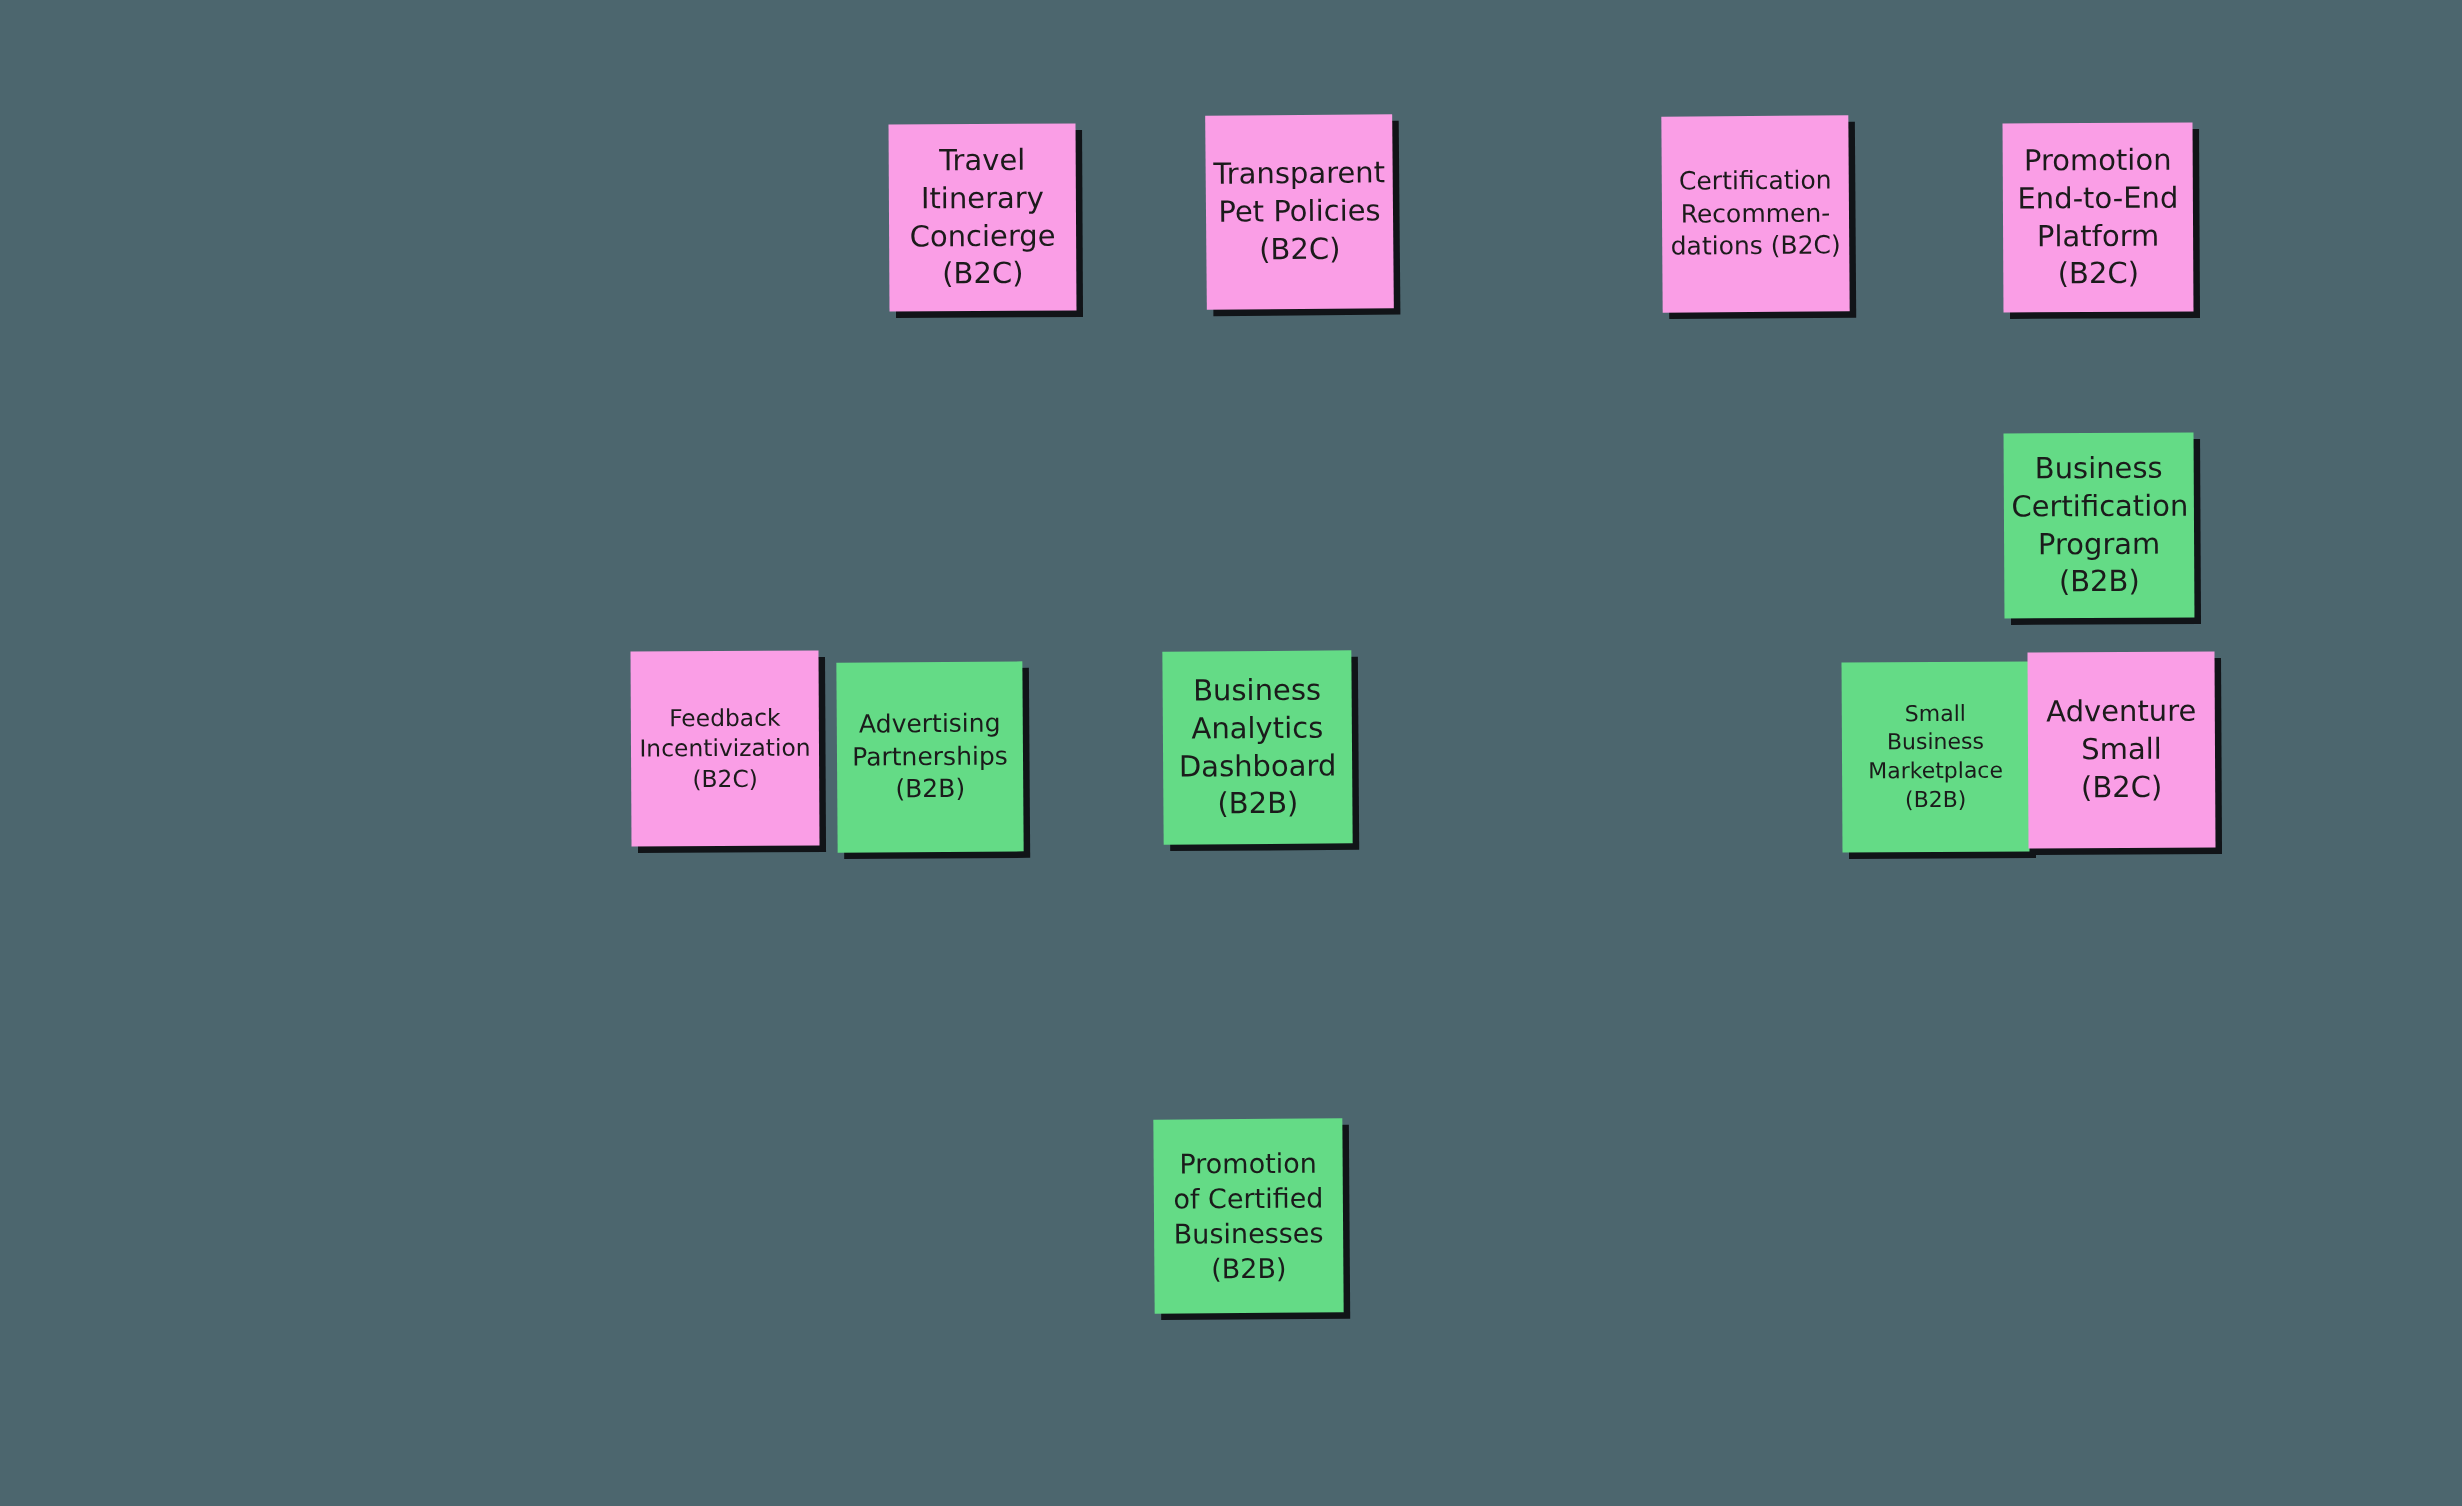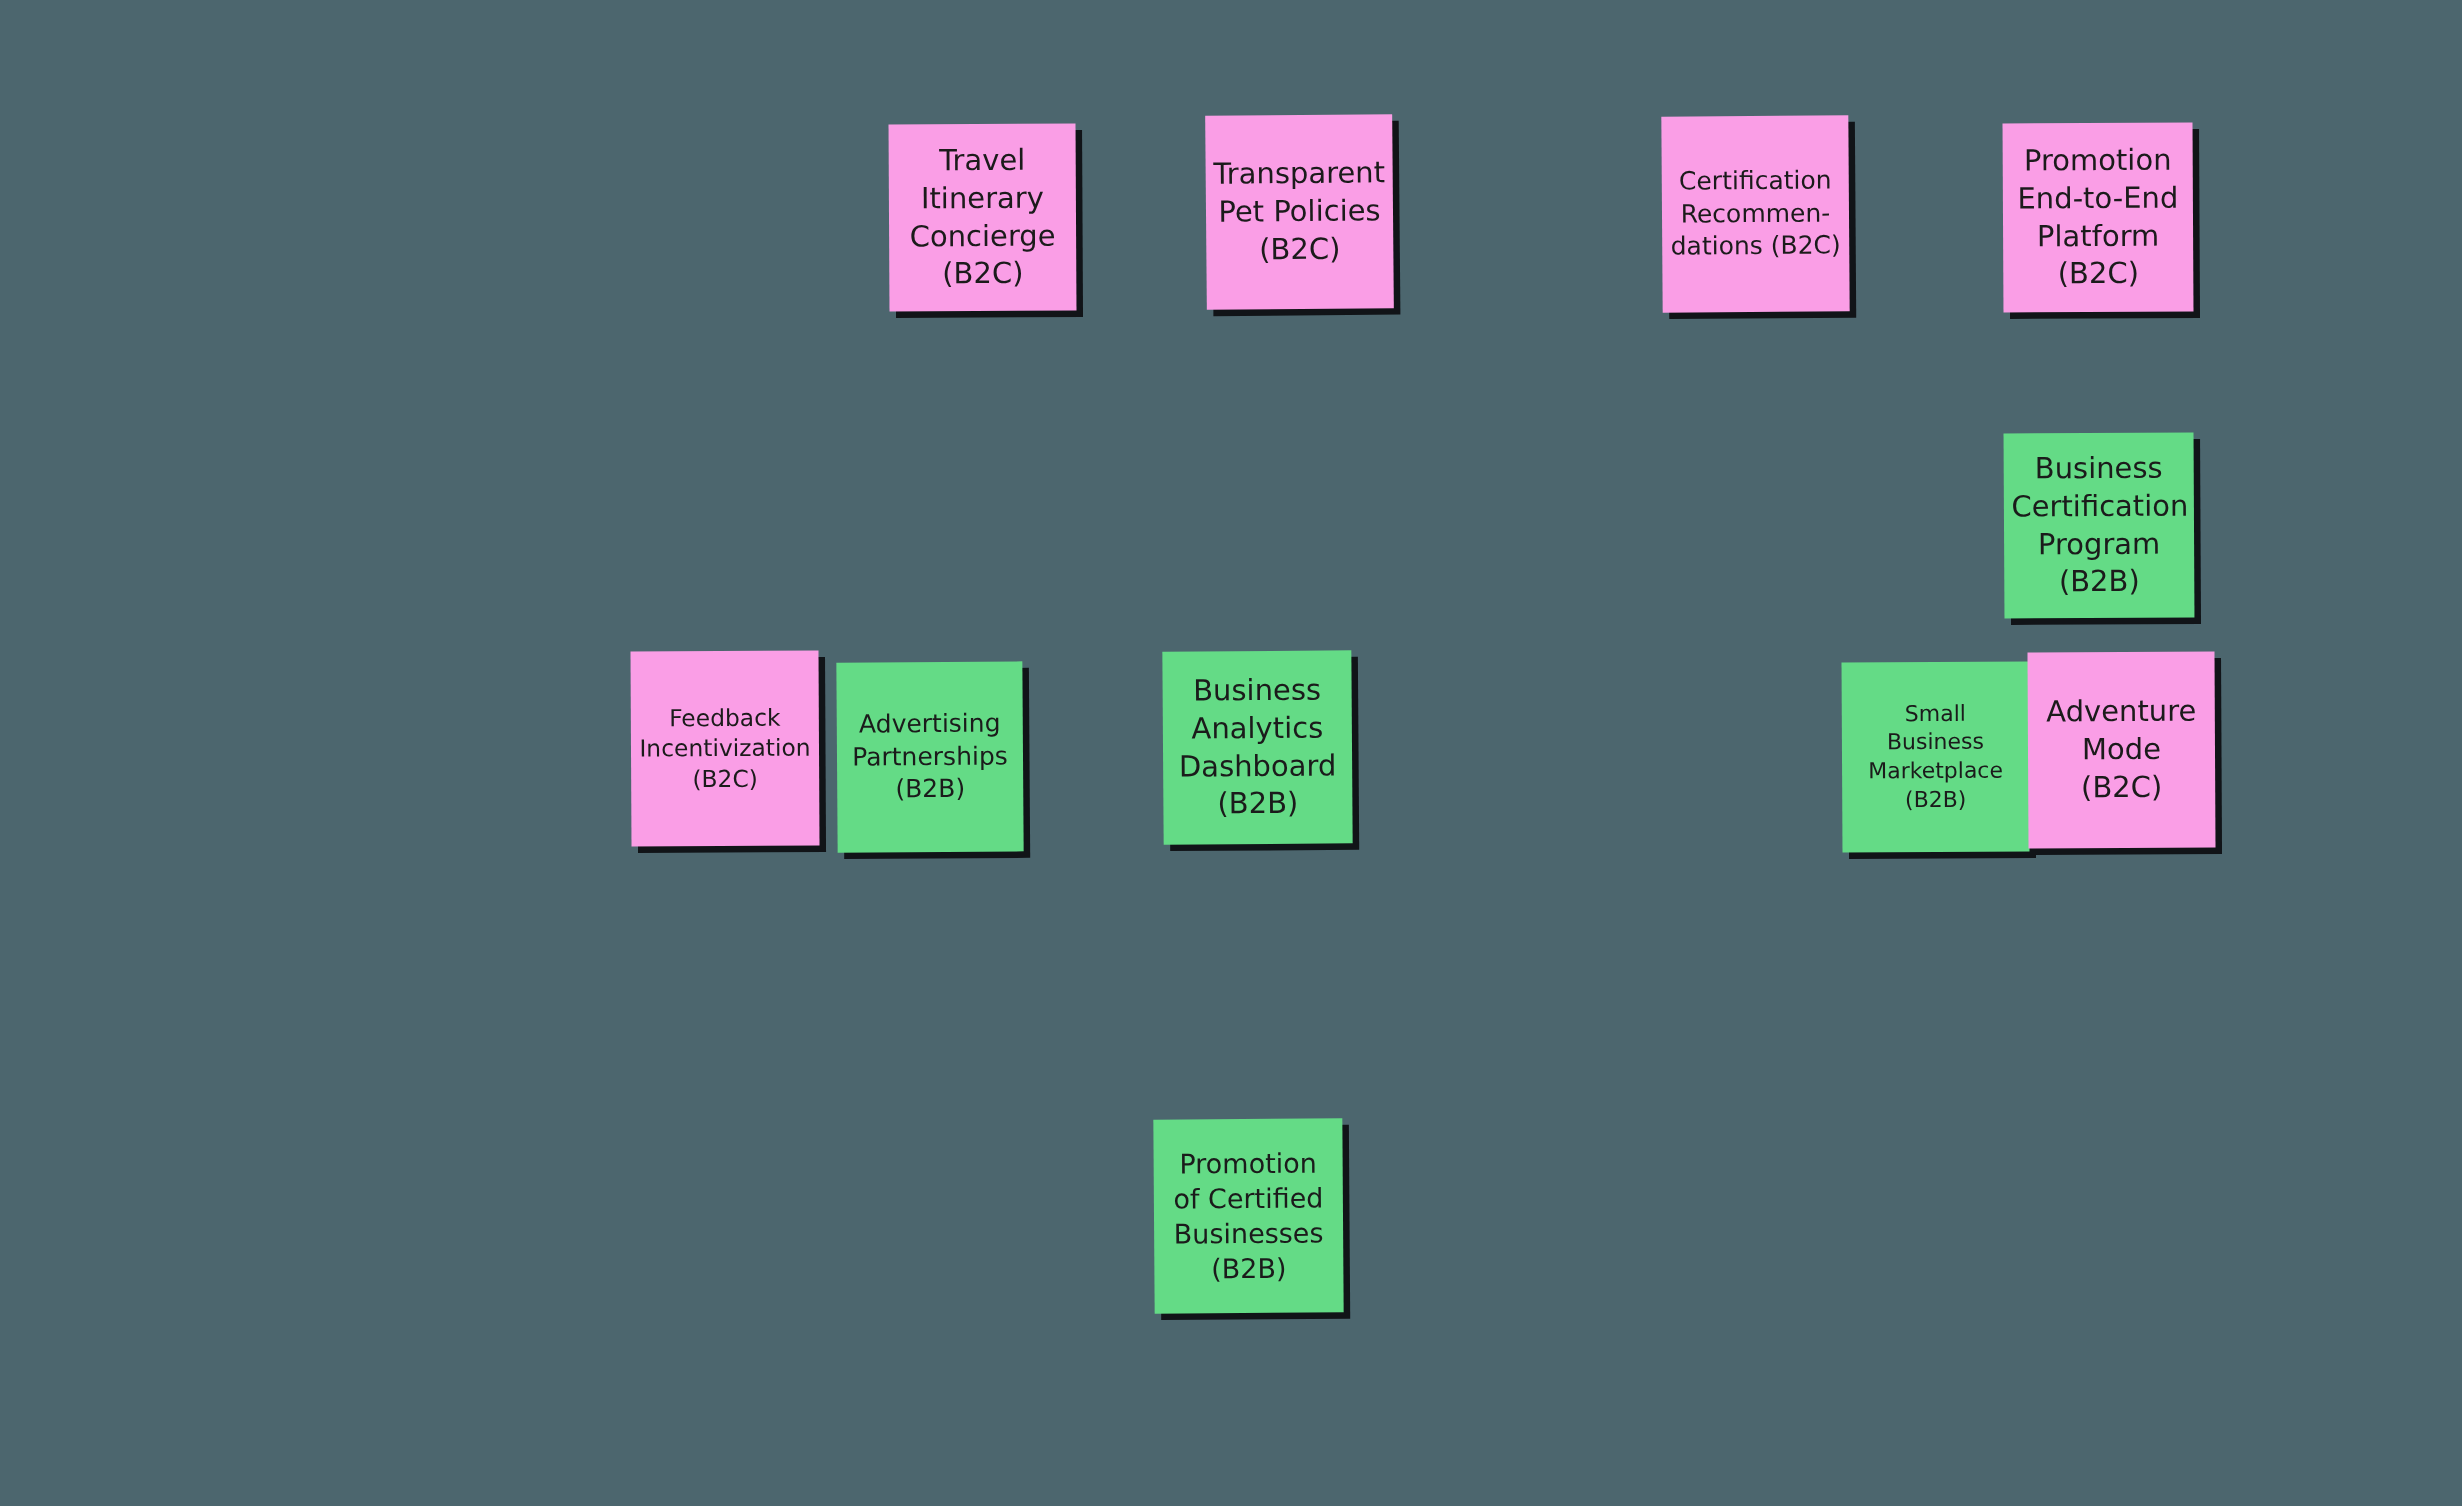--- a/index.html
+++ b/index.html
@@ -97,21 +97,21 @@
 (B2B)</span>
     </div>
     <div class="note green" style="left: 1842px; top: 662px; width: 187px; height: 190px; font-size: 22px; z-index: 18; transform: rotate(-0.3deg);">
       <span class="note-text">Small
 Business
 Marketplace
 (B2B)</span>
     </div>
     <div class="note pink" style="left: 2028px; top: 652px; width: 187px; height: 196px; font-size: 29px; z-index: 19; transform: rotate(-0.3deg);">
       <span class="note-text">Adventure
-Mode
+Small
 (B2C)</span>
     </div>
     <div class="note green" style="left: 1154px; top: 1119px; width: 189px; height: 194px; font-size: 27px; z-index: 20; transform: rotate(-0.4deg);">
       <span class="note-text">Promotion
 of Certified
 Businesses
 (B2B)</span>
     </div>
   </div>
 

